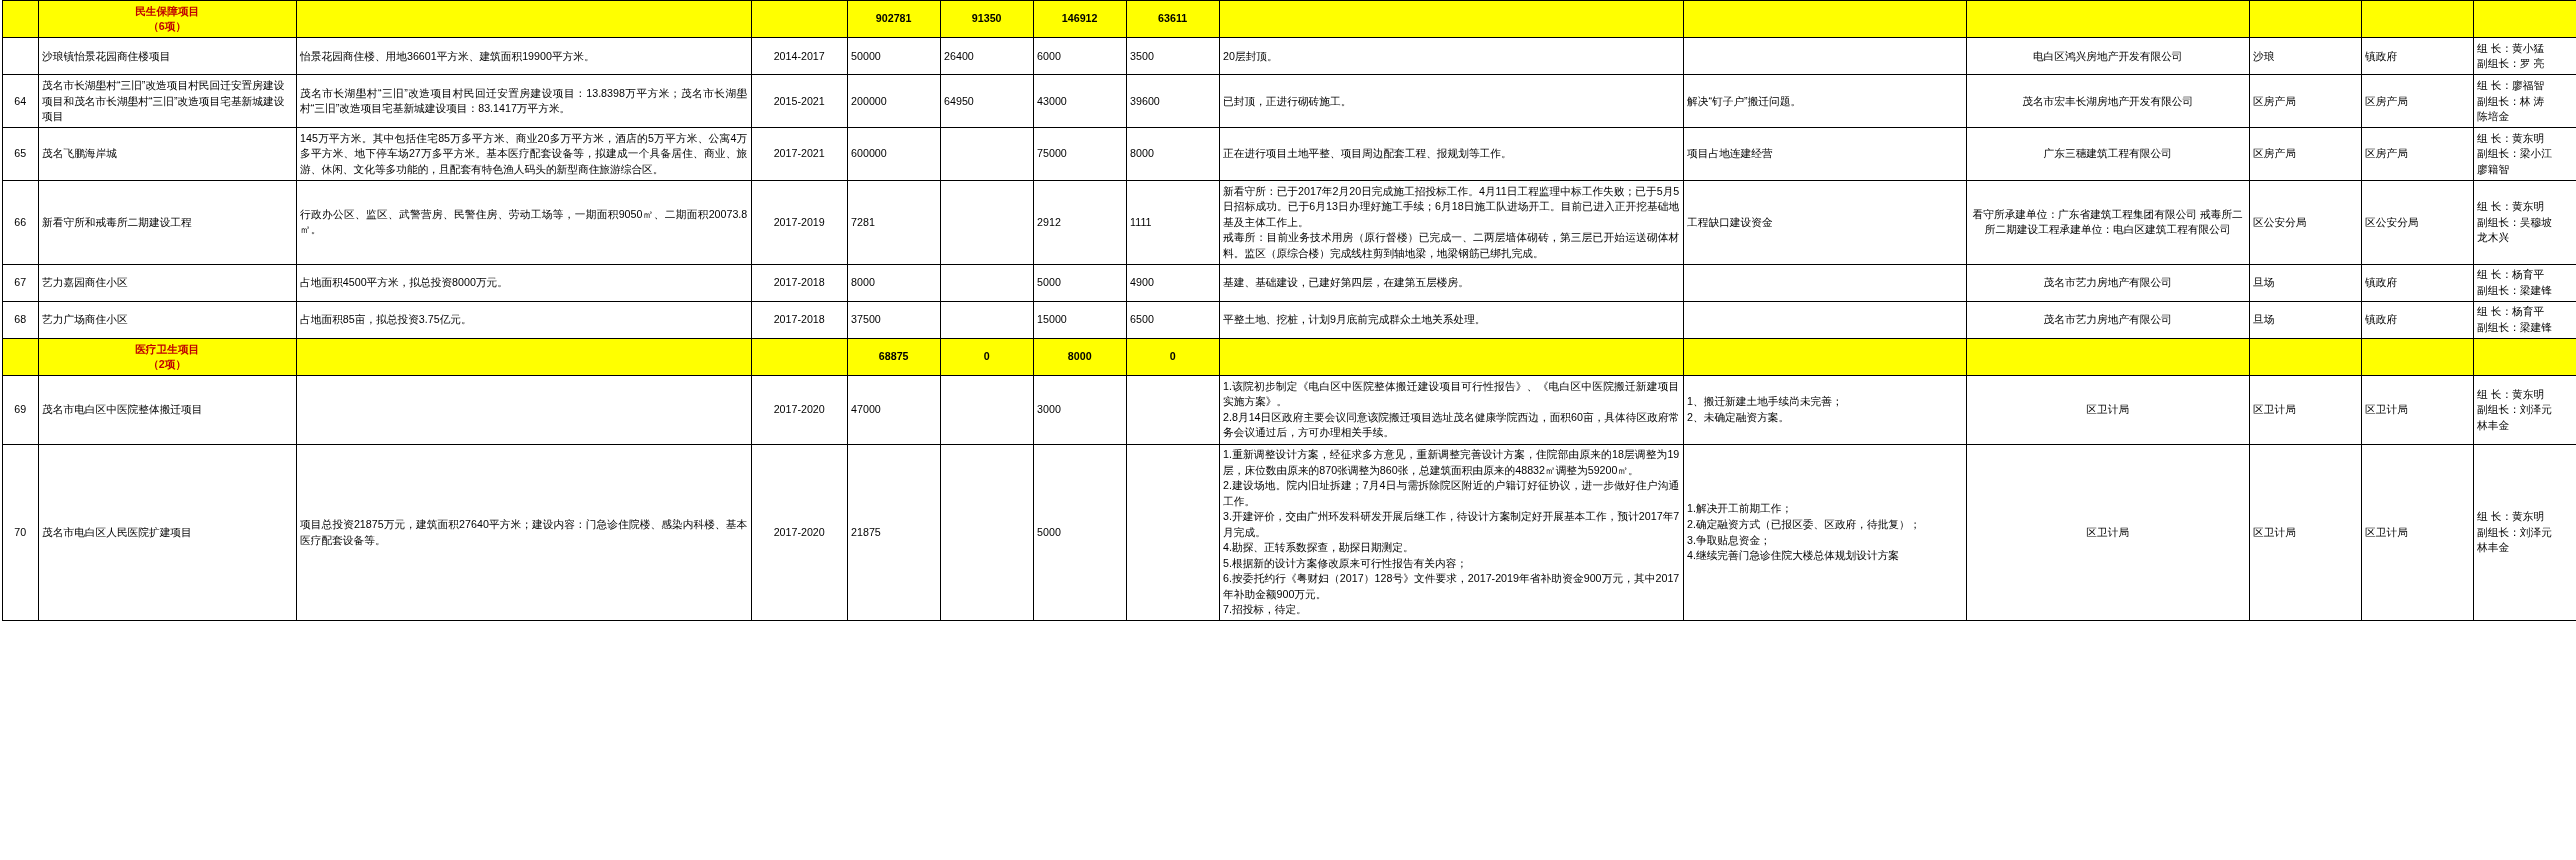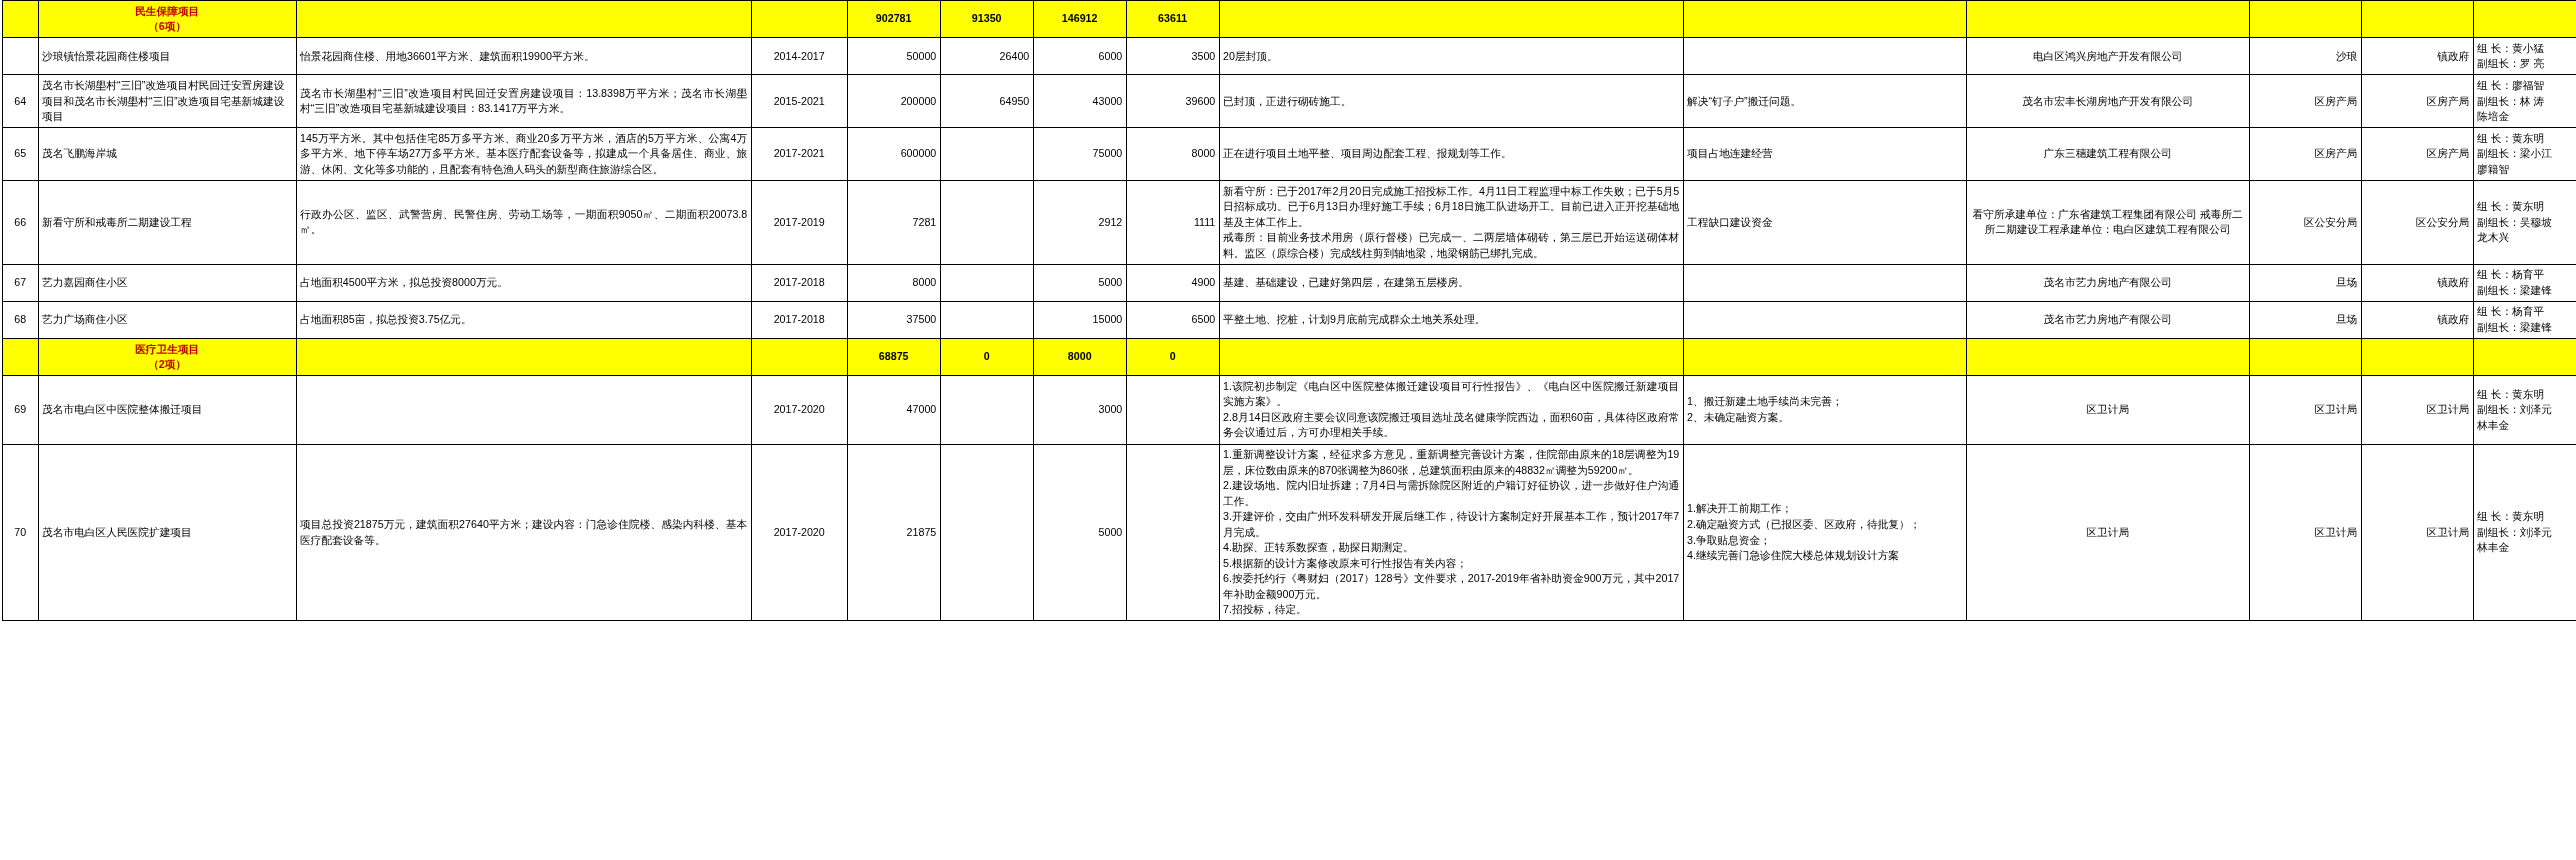--- a/index.html
+++ b/index.html
@@ -54,21 +54,21 @@
     text-align: center;
   }
   .section-title {
     color: #c00000;
     font-weight: bold;
     text-align: center;
     font-size: 11px;
     line-height: 1.3;
     margin-left: 16px;
   }
-  .num { text-align: right; }
+  .num { text-align: left; }
   .nowrapc { white-space: nowrap; text-align: center; }
   .lead-cell {
     font-size: 10.3px;
     line-height: 1.5;
     white-space: pre-line;
     text-align: left;
     padding-left: 5.2px;
   }
   .idx { text-align: center; font-size: 11px; }
   .title-cell {
@@ -93,21 +93,21 @@
     text-align: justify;
     white-space: pre-line;
   }
   .unit-cell {
     font-size: 10.7px;
     line-height: 1.5;
     text-align: center;
   }
   .dept-cell {
     font-size: 10.7px;
-    text-align: right;
+    text-align: left;
   }
 </style>
 </head>
 <body>
 
 <div class="sheet">
   <table class="grid">
     <colgroup>
       <col class="c-idx">
         <col class="c-name">

